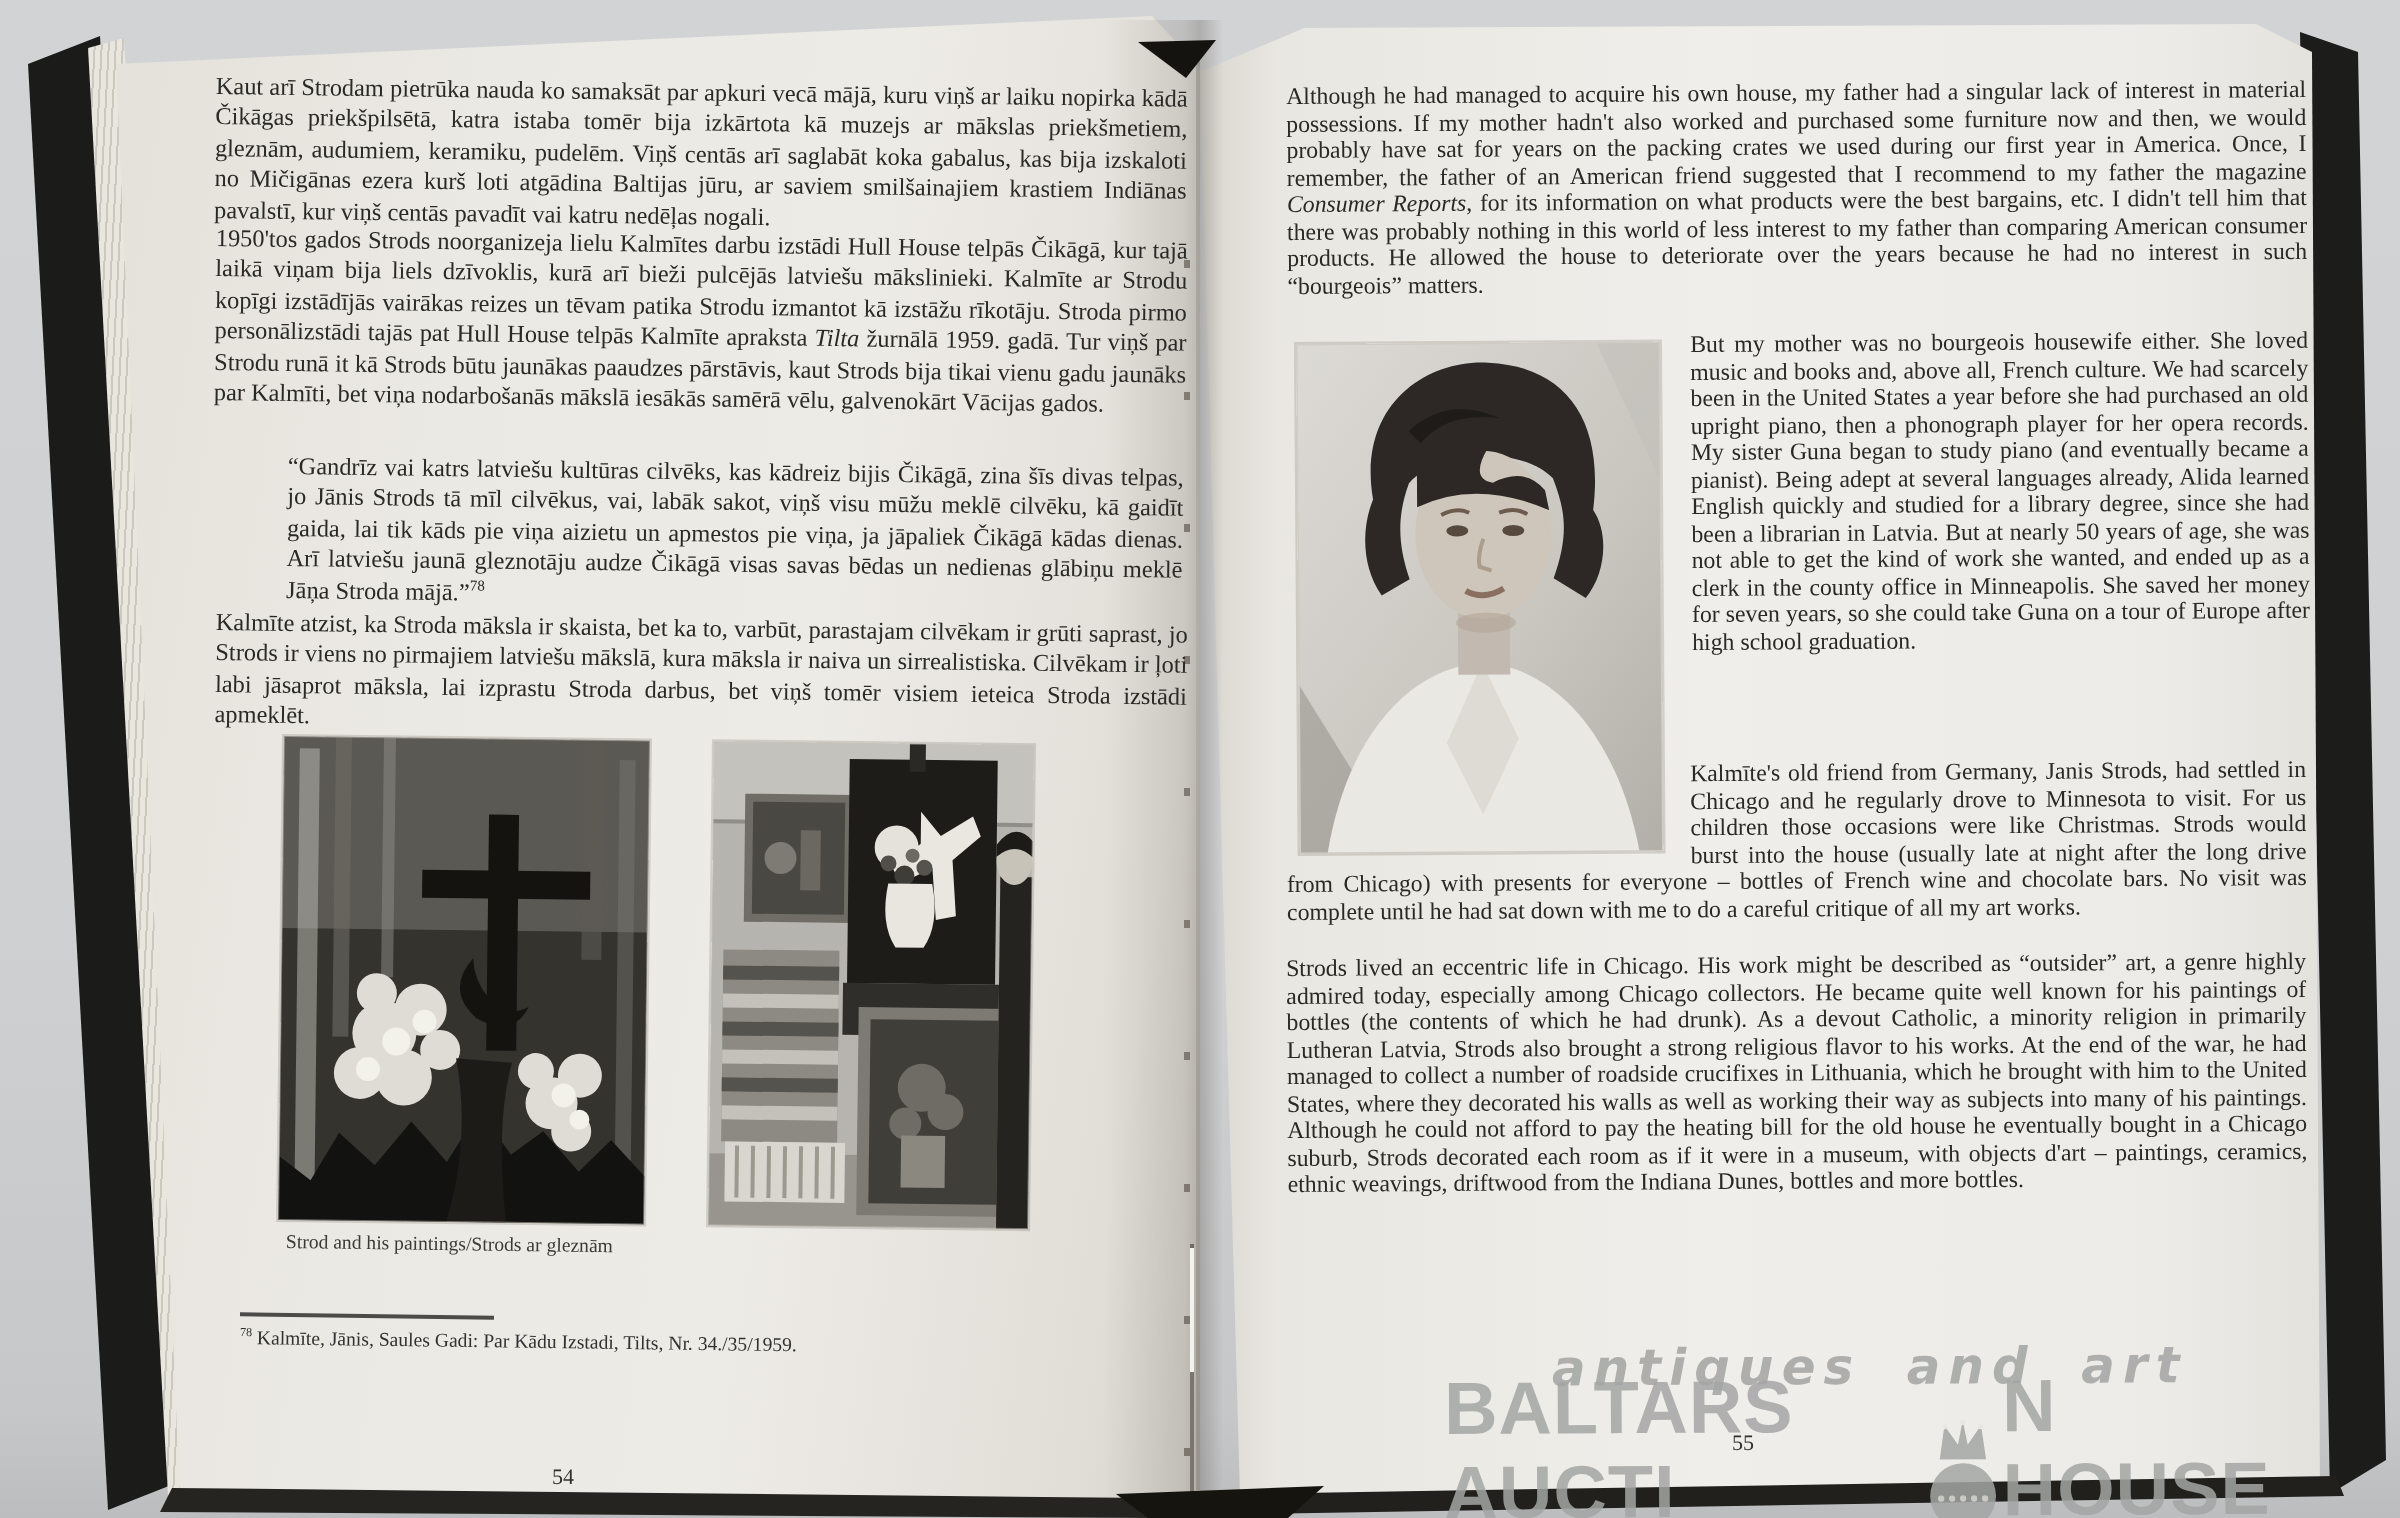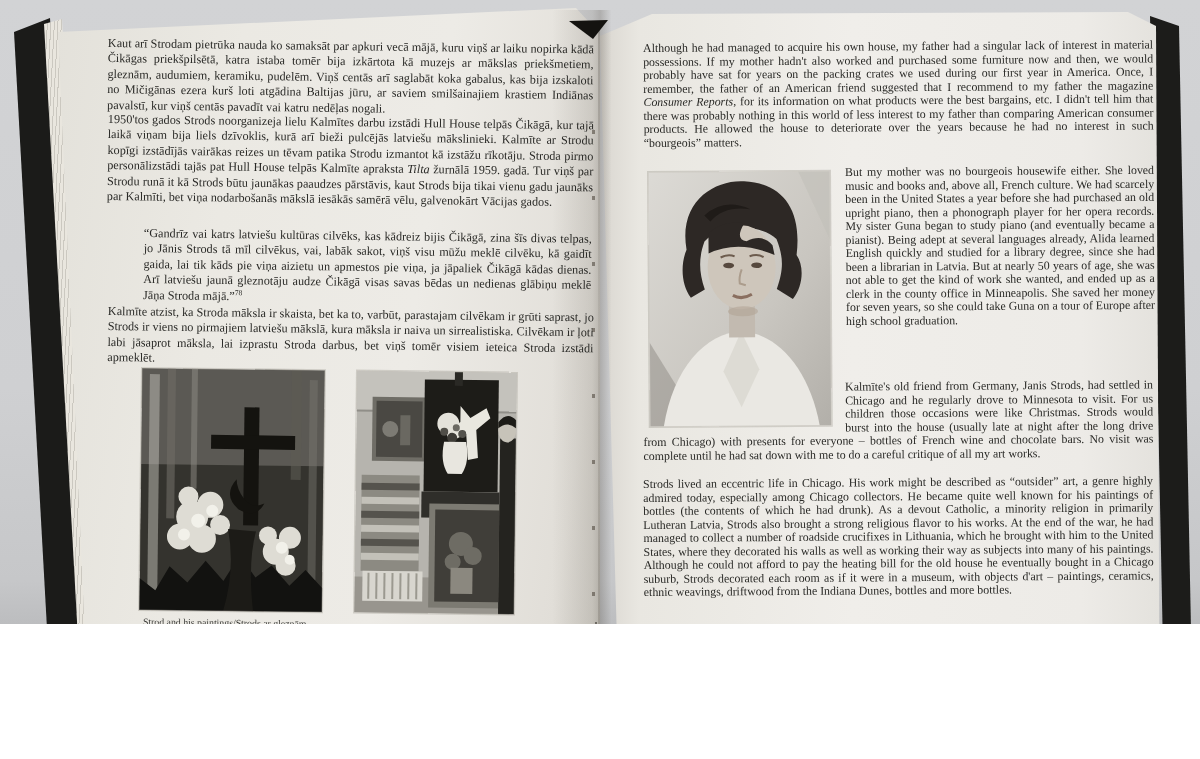--- a/index.html
+++ b/index.html
@@ -1,16 +1,16 @@
 <!DOCTYPE html>
 <html><head>
 <meta charset="utf-8">
 <style>
   html,body{margin:0;padding:0;}
-  .scene{position:relative;width:1200px;height:624px;overflow:hidden;
+  .scene{position:relative;width:1200px;height:759px;overflow:hidden;
     background:linear-gradient(180deg,#d2d3d5 0%,#cfd0d2 62%,#c6c7c9 93%,#bcbdbf 100%);
     font-family:"Liberation Serif",serif;}
   .shape{position:absolute;left:0;top:0;width:1200px;height:759px;pointer-events:none;}
 
   
   .cover-left{background:#1b1b19;clip-path:polygon(14px 32px,50px 18px,92px 740px,54px 755px);}
   .fore-edge-left{background:repeating-linear-gradient(93deg,#e9e6de 0 2.5px,#cbc8c0 2.5px 3.5px);
     clip-path:polygon(44px 24px,62px 19px,100px 740px,84px 748px);}
   .cover-right{background:#1c1c1a;clip-path:polygon(1150px 16px,1179px 26px,1193px 730px,1165px 747px);}
   .cover-bottom{background:#262420;clip-path:polygon(86px 744px,575px 749px,578px 759px,80px 756px);}

